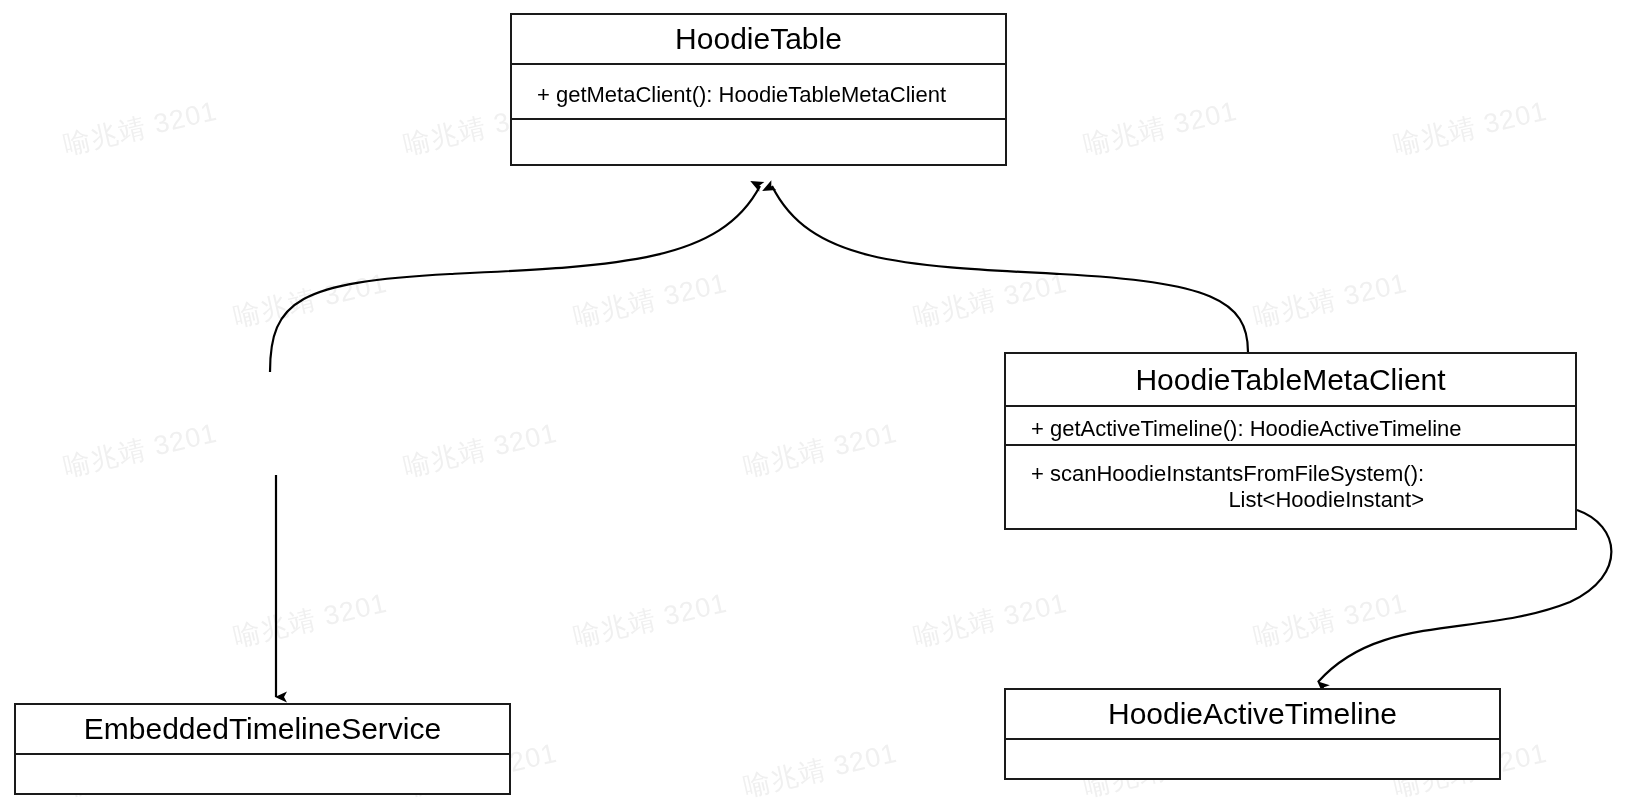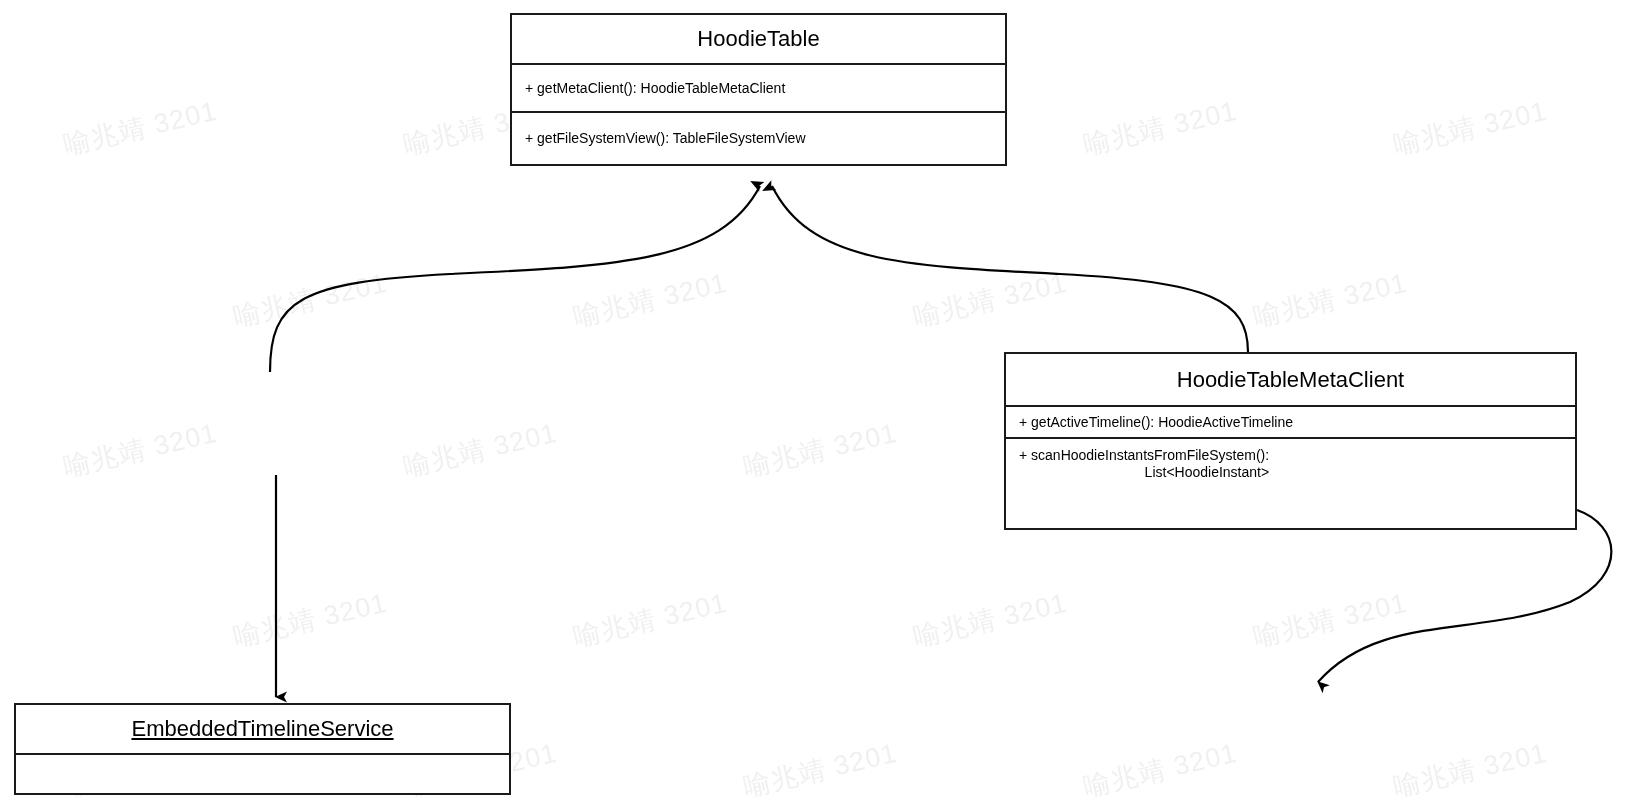--- a/index.html
+++ b/index.html
@@ -54,33 +54,34 @@
     border: 2px solid #1a1a1a;
     z-index: 3;
   }
   .class-name-row {
     box-sizing: border-box;
     display: flex;
     align-items: center;
     justify-content: center;
     width: 100%;
     border-bottom: 2px solid #1a1a1a;
-    font-size: 22px;
+    font-size: 30px;
     color: #000000;
   }
   .class-member-row {
     box-sizing: border-box;
     display: flex;
     align-items: center;
     width: 100%;
-    padding: 0 13px;
-    font-size: 14px;
+    padding: 0 25px;
+    font-size: 22px;
     color: #000000;
     white-space: pre-line;
     line-height: 1.18;
+    margin-top: 7px;
   }
   .class-member-row.divided {
     border-bottom: 2px solid #1a1a1a;
   }
   .class-member-row.empty {
     color: transparent;
   }
 
   
   #box-hoodie-table        { left: 510px;  top: 13px;  width: 497px; height: 153px; }
@@ -91,21 +92,21 @@
   #box-table-file-system-view { left: 14px; top: 372px; width: 523px; height: 103px; }
   #box-table-file-system-view .class-name-row { height: 50px; }
   #box-table-file-system-view .m0 { height: 49px; }
 
   #box-hoodie-table-meta-client { left: 1004px; top: 352px; width: 573px; height: 178px; text-align: right; }
   #box-hoodie-table-meta-client .class-name-row { height: 53px; }
   #box-hoodie-table-meta-client .m0 { height: 32px; }
   #box-hoodie-table-meta-client .m1 { height: 58px; align-items: flex-start; padding-top: 8px; }
 
   #box-embedded-timeline-service { left: 14px; top: 703px; width: 497px; height: 92px; }
-  #box-embedded-timeline-service .class-name-row { height: 50px; text-decoration: underline; }
+  #box-embedded-timeline-service .class-name-row { height: 50px; }
   #box-embedded-timeline-service .m0 { height: 38px; }
 
   #box-hoodie-active-timeline { left: 1004px; top: 688px; width: 497px; height: 92px; }
   #box-hoodie-active-timeline .class-name-row { height: 50px; }
   #box-hoodie-active-timeline .m0 { height: 38px; }
 </style>
 </head>
 <body>
 
 <div id="canvas">
@@ -155,30 +156,33 @@
     <path d="M 1248 352 C 1248 300, 1210 282, 1060 274 C 900 266, 810 262, 772 186" fill="none" stroke="#000000" stroke-width="2.2" marker-end="url(#open-arrow)"></path>
 
     <path d="M 276 475 L 276 697" fill="none" stroke="#000000" stroke-width="2.2" marker-end="url(#solid-arrow)"></path>
 
     <path d="M 1577 510 C 1620 525, 1628 575, 1570 602 C 1480 638, 1380 612, 1318 682" fill="none" stroke="#000000" stroke-width="2.2" marker-end="url(#solid-arrow)"></path>
   </svg>
 
   <div class="class-box" id="box-hoodie-table">
     <div class="class-name-row">HoodieTable</div>
     <div class="class-member-row m0 divided">+ getMetaClient(): HoodieTableMetaClient</div>
-    <div class="class-member-row m1">+ getFileSystemView(): TableFileSystemView</div>
   </div>
 
 
   <div class="class-box" id="box-hoodie-table-meta-client">
     <div class="class-name-row">HoodieTableMetaClient</div>
     <div class="class-member-row m0 divided">+ getActiveTimeline(): HoodieActiveTimeline</div>
     <div class="class-member-row m1">+ scanHoodieInstantsFromFileSystem():
 List&lt;HoodieInstant&gt;</div>
   </div>
 
   <div class="class-box" id="box-embedded-timeline-service">
     <div class="class-name-row">EmbeddedTimelineService</div>
     <div class="class-member-row m0 empty"></div>
   </div>
 
+  <div class="class-box" id="box-hoodie-active-timeline">
+    <div class="class-name-row">HoodieActiveTimeline</div>
+    <div class="class-member-row m0 empty"></div>
+  </div>
 
 </div>
 
 </body></html>

